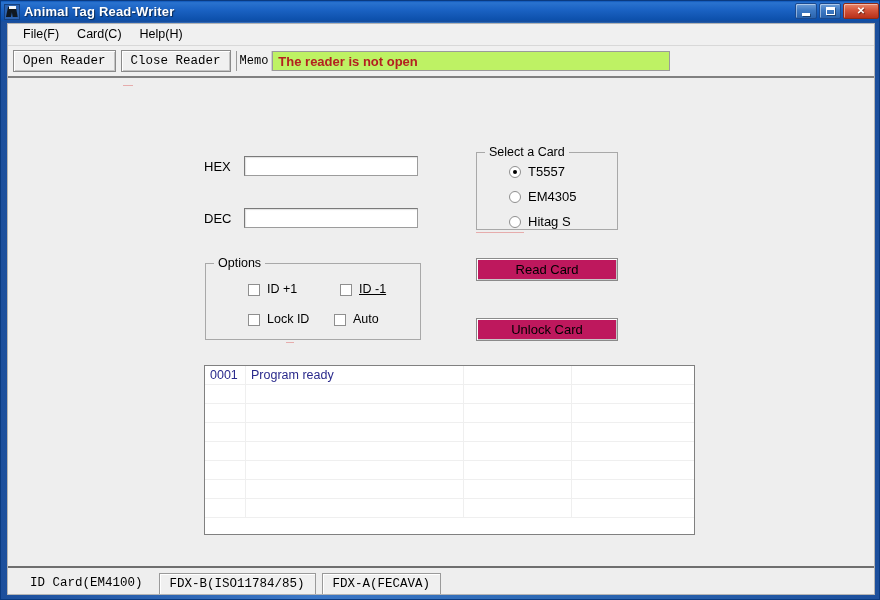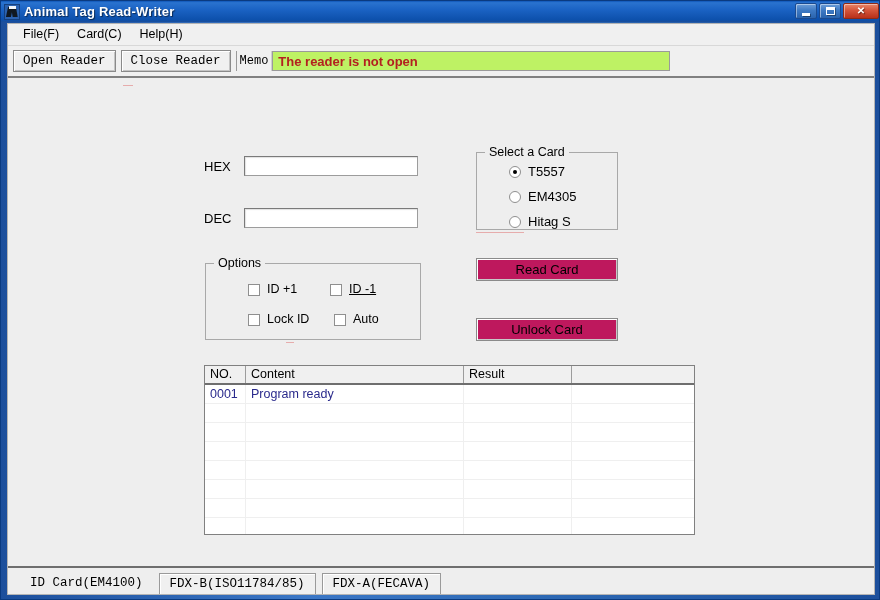--- a/index.html
+++ b/index.html
@@ -473,45 +473,39 @@
       </div>
       <div class="artifact" style="left:468px; top:152px; width:48px;"></div>
 
       <div class="groupbox" style="left:197px; top:183px; width:216px; height:77px;">
         <div class="gb-title">Options</div>
 
         <div class="check-row" style="left:42px; top:18px;">
           <div class="check-mark"></div>
           <div class="check-label">ID +1</div>
         </div>
-        <div class="check-row" style="left:124px; top:18px;text-decoration:underline;">
+        <div class="check-row" style="left:134px; top:18px;text-decoration:underline;">
           <div class="check-mark"></div>
           <div class="check-label">ID -1</div>
         </div>
         <div class="check-row" style="left:42px; top:48px;">
           <div class="check-mark"></div>
           <div class="check-label">Lock ID</div>
         </div>
         <div class="check-row" style="left:128px; top:48px;">
           <div class="check-mark"></div>
           <div class="check-label">Auto</div>
         </div>
       </div>
       <div class="artifact" style="left:278px; top:262px; width:8px;"></div>
 
       <div class="action-button" style="left:468px; top:178px;">Read Card</div>
       <div class="action-button" style="left:468px; top:238px;">Unlock Card</div>
 
       <div id="grid">
-        <div id="grid-head">
-          <div class="gh-cell c0">NO.</div>
-          <div class="gh-cell c1">Content</div>
-          <div class="gh-cell c2">Result</div>
-          <div class="gh-cell c3"></div>
-        </div>
         <div class="grid-row">
           <div class="gr-cell c0">0001</div>
           <div class="gr-cell c1">Program ready</div>
           <div class="gr-cell c2"></div>
           <div class="gr-cell c3"></div>
         </div>
         <div id="grid-empty-rows">
             <div class="grid-row">
               <div class="gr-cell c0"></div>
               <div class="gr-cell c1"></div>

